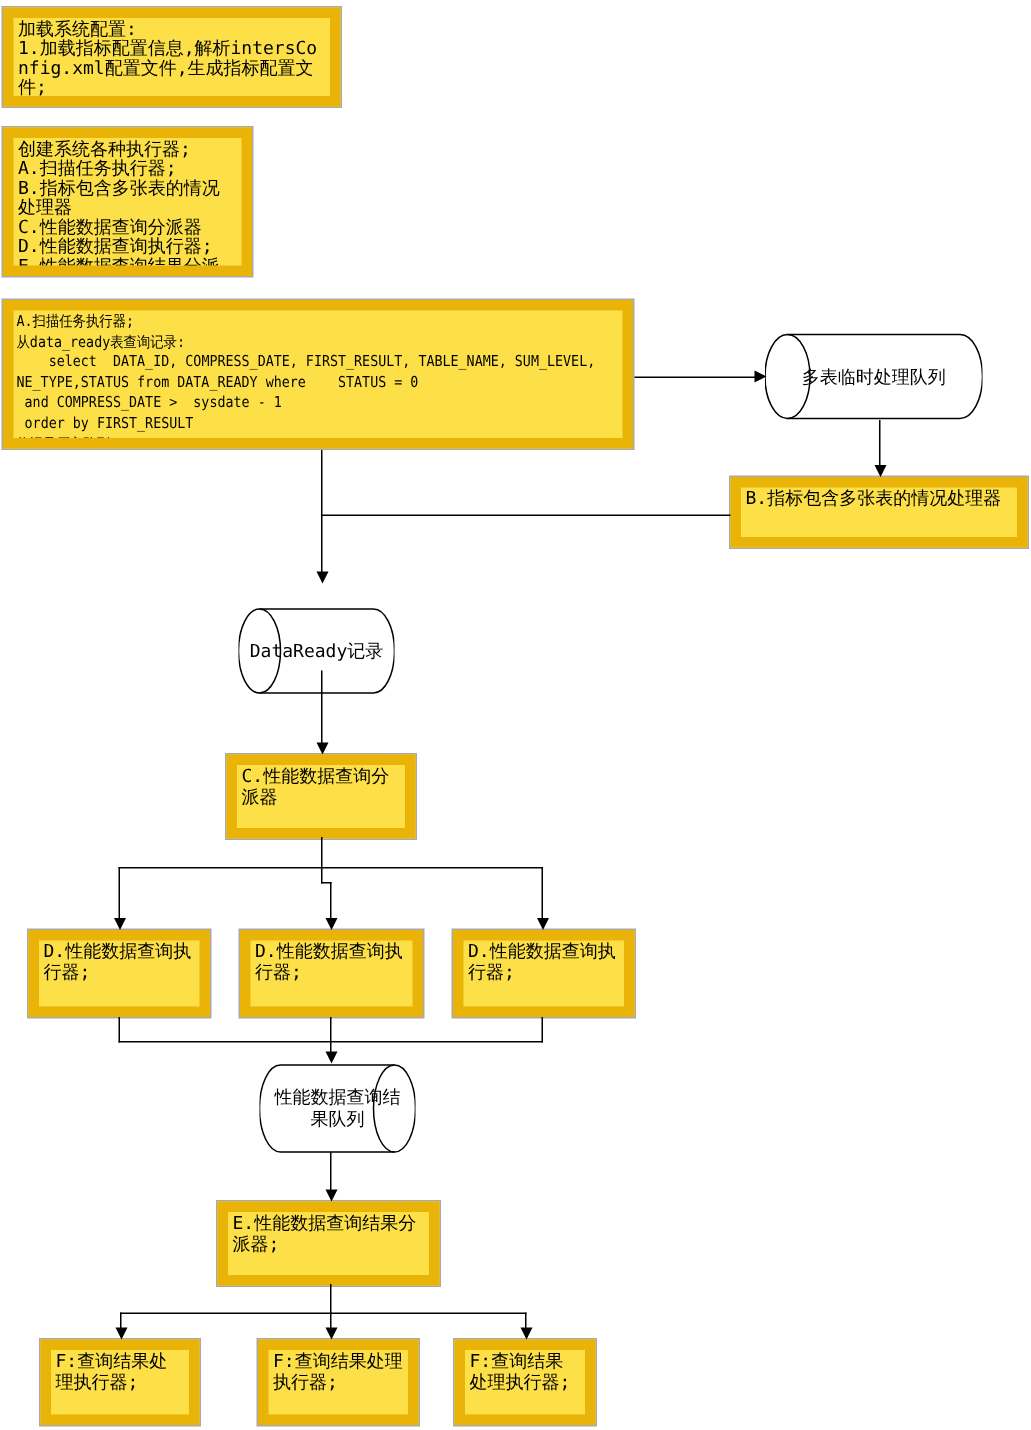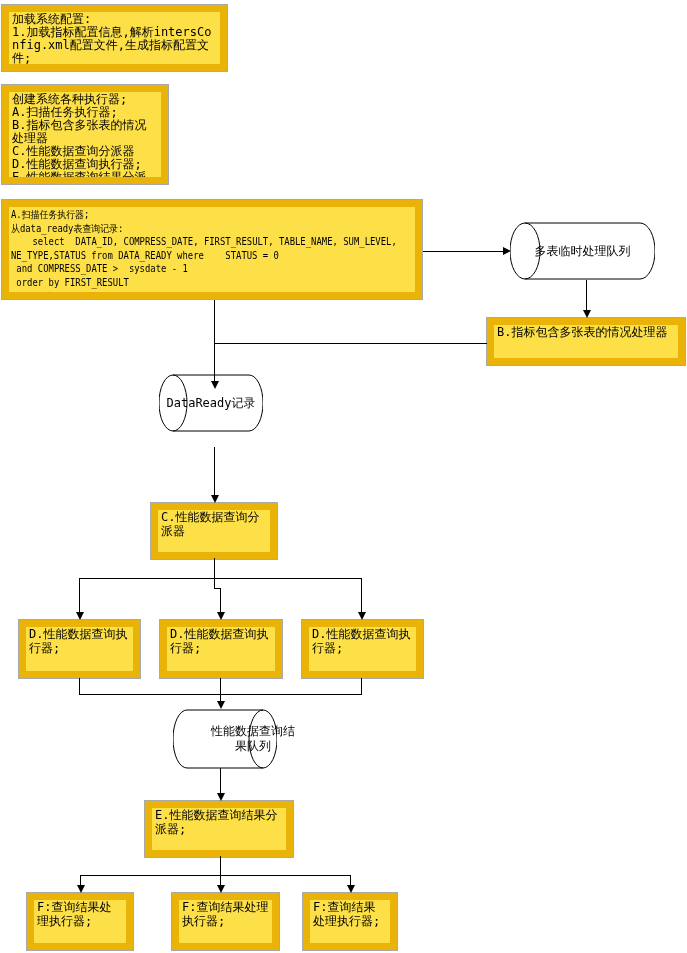--- a/index.html
+++ b/index.html
@@ -64,35 +64,35 @@
   <div class="cyl" style="left:510px;top:222px;width:145px;height:58px;">
     <svg width="145" height="58" viewBox="0 0 145 58">
       <path d="M15 1 H130 A15 28 0 0 1 130 57 H15 A15 28 0 0 1 15 1 Z" fill="#fff" stroke="#000" stroke-width="1"></path>
       <path d="M15 1 A15 28 0 0 1 15 57" fill="none" stroke="#000" stroke-width="1"></path>
     </svg>
     <div class="lbl">多表临时处理队列</div>
   </div>
 
   <div class="box" style="left:487px;top:318px;width:198px;height:47px;">B.指标包含多张表的情况处理器</div>
 
-  <div class="cyl" style="left:159px;top:374px;width:104px;height:58px;">
+  <div class="cyl" style="left:159px;top:405px;width:104px;height:58px;">
     <svg width="104" height="58" viewBox="0 0 104 58">
       <path d="M14 1 H90 A14 28 0 0 1 90 57 H14 A14 28 0 0 1 14 1 Z" fill="#fff" stroke="#000" stroke-width="1"></path>
       <path d="M14 1 A14 28 0 0 1 14 57" fill="none" stroke="#000" stroke-width="1"></path>
     </svg>
     <div class="lbl">DataReady记录</div>
   </div>
 
   <div class="box" style="left:151px;top:503px;width:126px;height:56px;">C.性能数据查询分派器</div>
 
   <div class="box" style="left:19px;top:620px;width:121px;height:58px;">D.性能数据查询执行器;</div>
   <div class="box" style="left:160px;top:620px;width:122px;height:58px;">D.性能数据查询执行器;</div>
   <div class="box" style="left:302px;top:620px;width:121px;height:58px;">D.性能数据查询执行器;</div>
 
-  <div class="cyl" style="left:173px;top:709px;width:104px;height:60px;padding-left:28px;">
+  <div class="cyl" style="left:173px;top:709px;width:104px;height:60px;">
     <svg width="104" height="60" viewBox="0 0 104 60">
       <path d="M14 1 H90 A14 29 0 0 1 90 59 H14 A14 29 0 0 1 14 1 Z" fill="#fff" stroke="#000" stroke-width="1"></path>
       <path d="M90 1 A14 29 0 0 0 90 59" fill="none" stroke="#000" stroke-width="1"></path>
     </svg>
     <div class="lbl">
         <span class="q3lbl">性能数据查询结果队列</span>
       </div>
   </div>
 
   <div class="box" style="left:145px;top:801px;width:148px;height:56px;">E.性能数据查询结果分派器;</div>

